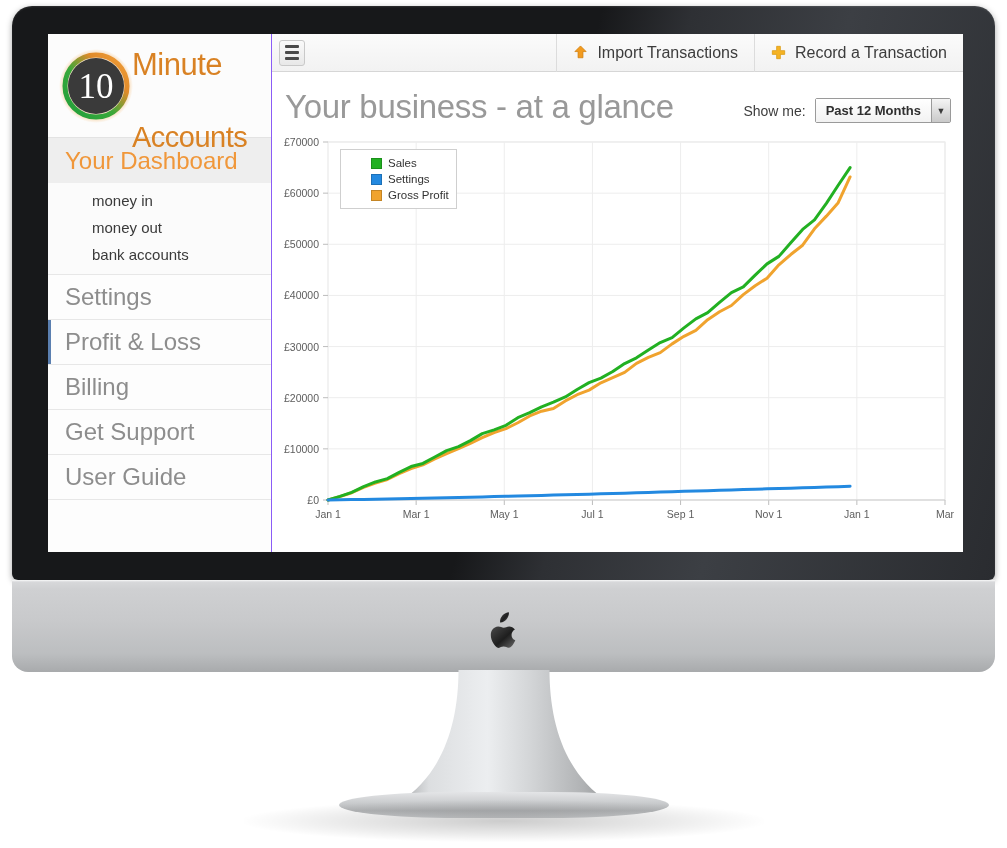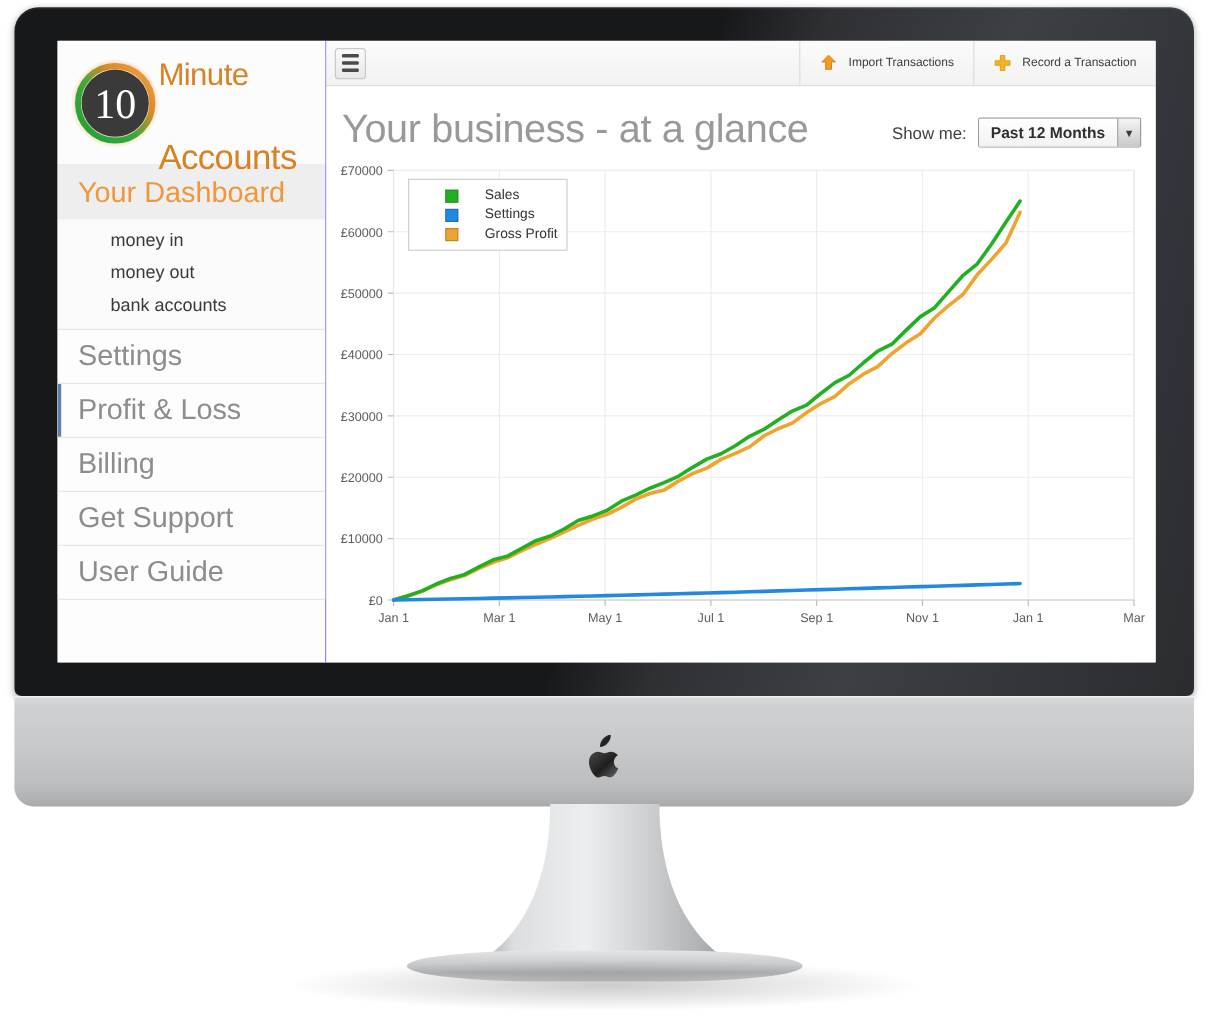--- a/index.html
+++ b/index.html
@@ -84,21 +84,21 @@
   }
   .logo-badge {
     position: absolute; left: 10px; top: 14px;
     width: 76px; height: 76px;
   }
   .logo-text {
     position: absolute; left: 84px; top: 17px;
     color: #d98224;
     line-height: 0.92;
   }
-  .logo-line1 { font-size: 26px; letter-spacing: -0.5px; }
+  .logo-line1 { font-size: 31px; letter-spacing: -0.5px; }
   .logo-line2 { font-size: 29px; letter-spacing: -0.5px; margin-top: 44px; }
 
   .nav { padding: 0; }
   .nav-item {
     height: 45px;
     display: flex; align-items: center;
     padding-left: 17px;
     font-size: 24px;
     color: #8d8d8d;
     border-bottom: 1px solid #e7e7e7;
@@ -139,21 +139,21 @@
     border-radius: 3px;
     display: flex; flex-direction: column; justify-content: center; align-items: center; gap: 3px;
     cursor: pointer;
   }
   .burger i { display: block; width: 14px; height: 3px; background: #4a4a4a; border-radius: 1px; }
   .toolbar-spacer { flex: 1; }
   .tb-btn {
     height: 38px;
     display: flex; align-items: center; gap: 9px;
     padding: 0 16px;
-    font-size: 10px;
+    font-size: 16px;
     color: #3c3c3c;
     border-left: 1px solid #dcdcdc;
     cursor: pointer;
   }
 
   
   .content { flex: 1; position: relative; background: #fff; }
   .head-row {
     display: flex; align-items: flex-end; justify-content: space-between;
     padding: 16px 12px 0 13px;
@@ -187,21 +187,21 @@
   .chart-wrap { position: relative; margin-top: 6px; height: 400px; }
   .chart-svg { display: block; }
 
   .legend-box {
     position: absolute;
     left: 68px; top: 17px;
     background: #ffffff;
     border: 1px solid #cfcfcf;
     padding: 5px 7px 5px 6px;
   }
-  .legend-row { display: flex; align-items: center; gap: 22px; height: 16px; padding-left: 24px; }
+  .legend-row { display: flex; align-items: center; gap: 6px; height: 16px; padding-left: 24px; }
   .legend-swatch { width: 11px; height: 11px; border: 1px solid rgba(0,0,0,0.18); }
   .legend-label { font-size: 11.5px; color: #333; }
 </style>
 </head>
 <body>
 
 <div class="imac">
 
   <div class="bezel"></div>
   <div class="bezel-inner-shadow"></div>

